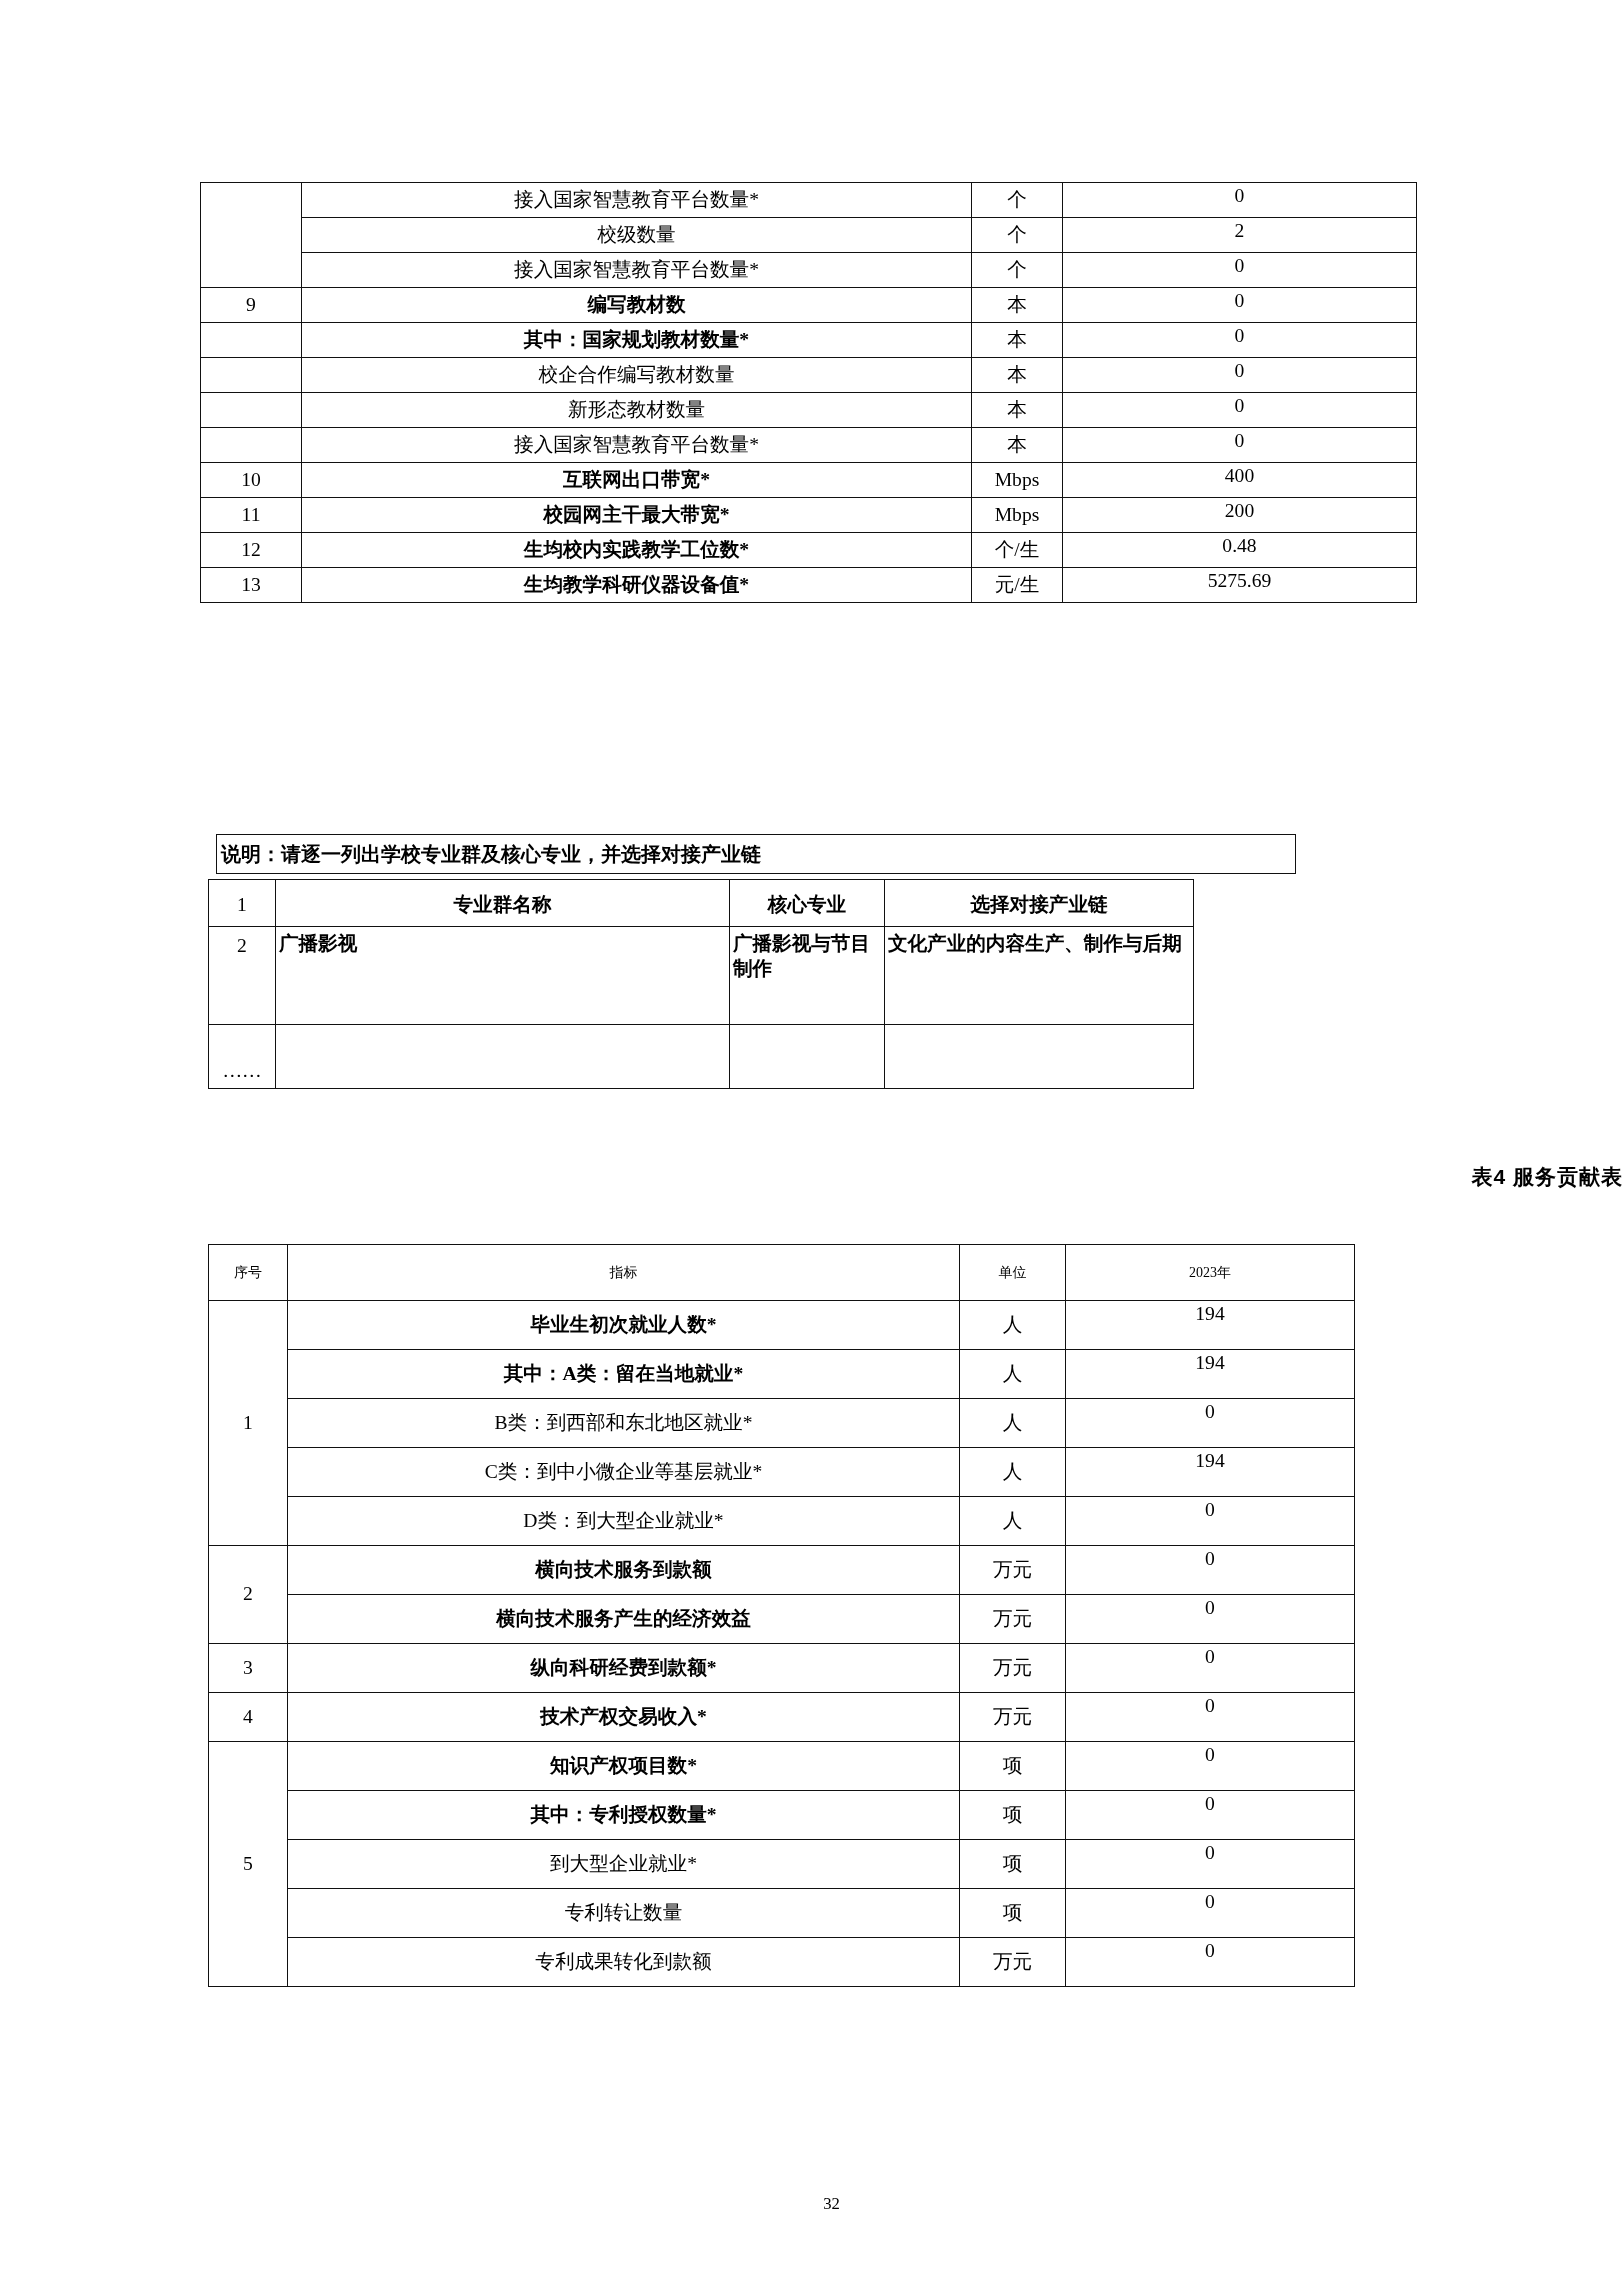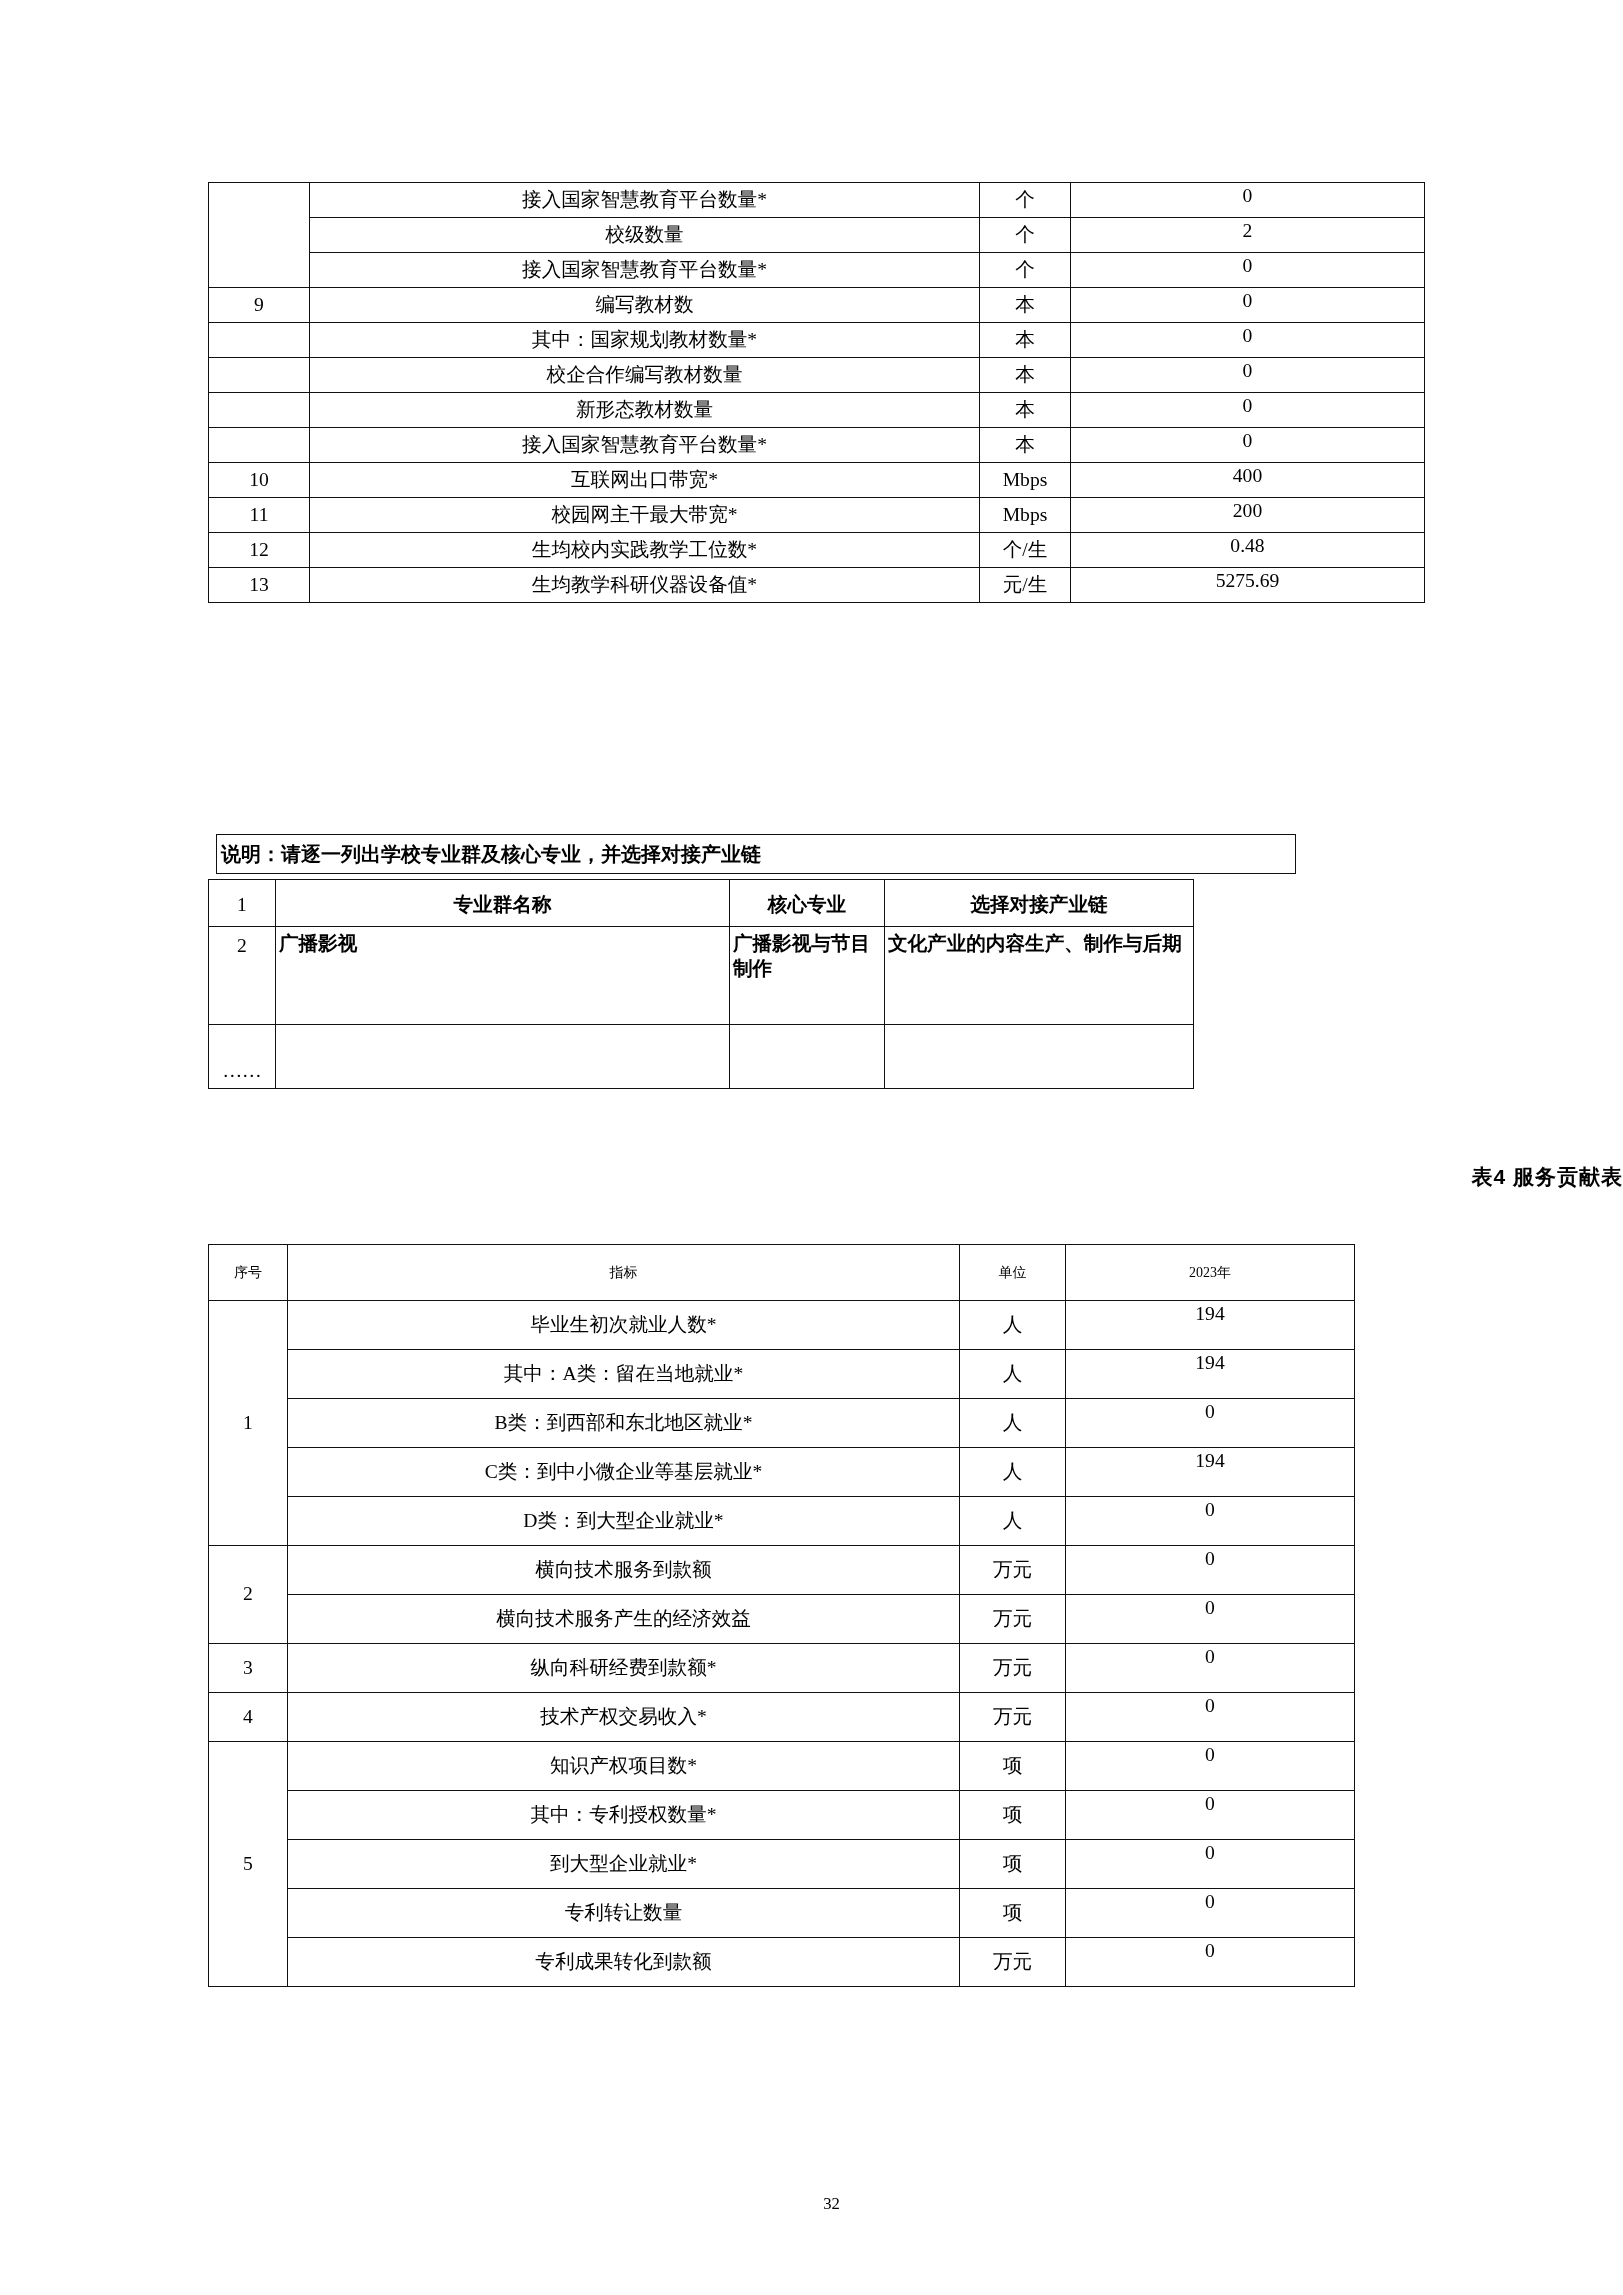--- a/index.html
+++ b/index.html
@@ -23,25 +23,25 @@
   table.doc td {
     border:1px solid #111111;
     padding:0 4.9px;
     font-size:19.6px;
     line-height:1.25;
     vertical-align:middle;
     text-align:center;
     font-family:"Liberation Serif", serif;
   }
   .ctr   { text-align:center; }
-  .lpad1 { text-align:left; padding-left:54px; }
+  .lpad1 { text-align:left; padding-left:54px;font-weight:bold; }
   .indent-c { text-align:center; }
 
   
-  #tblA { left:208px; top:182px; width:1215px; }
+  #tblA { left:200px; top:182px; width:1215px; }
   #tblA td { height:33px; }
   #tblA td.val { vertical-align:top; padding-top:1px; }
   #tblA td.unit { vertical-align:middle; }
 
   
   #tblNote { left:216px; top:834px; width:1080px; }
   #tblNote td {
     height:38px; text-align:left; font-weight:bold;
     font-size:20px; padding-left:3.9px; vertical-align:middle;
   }

